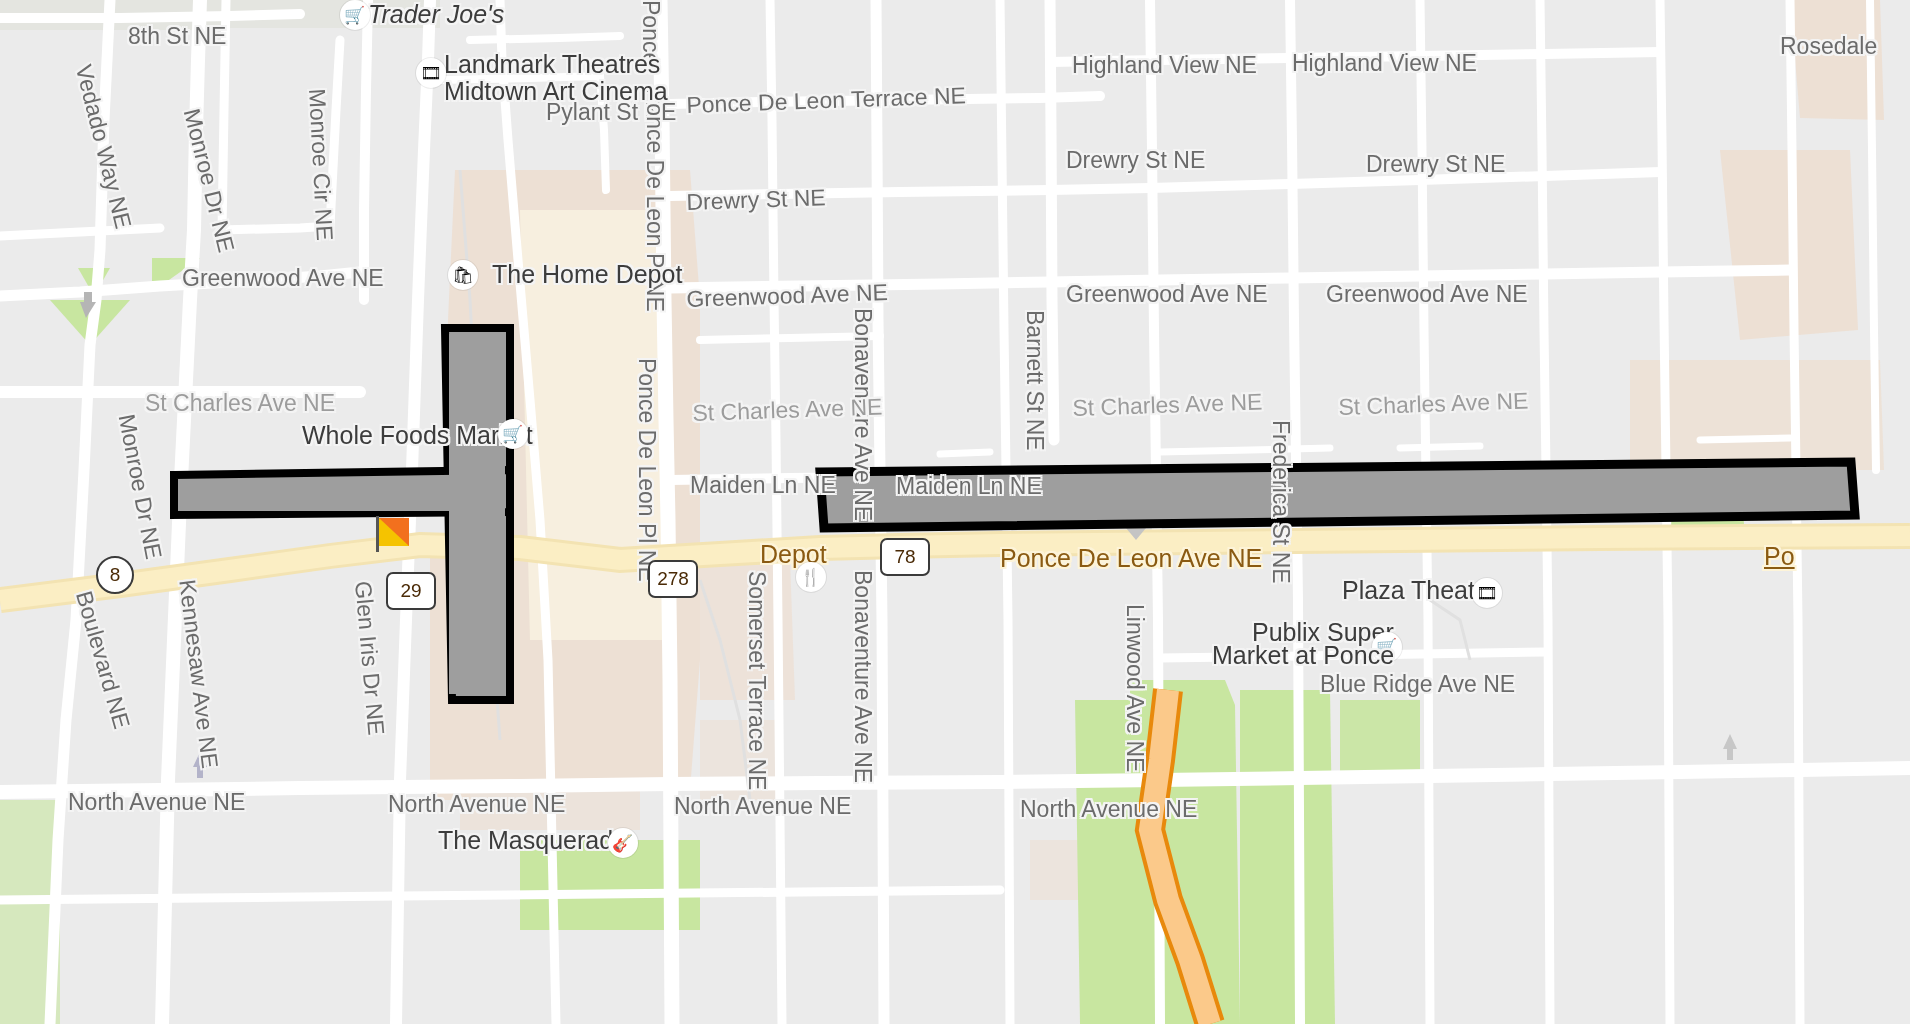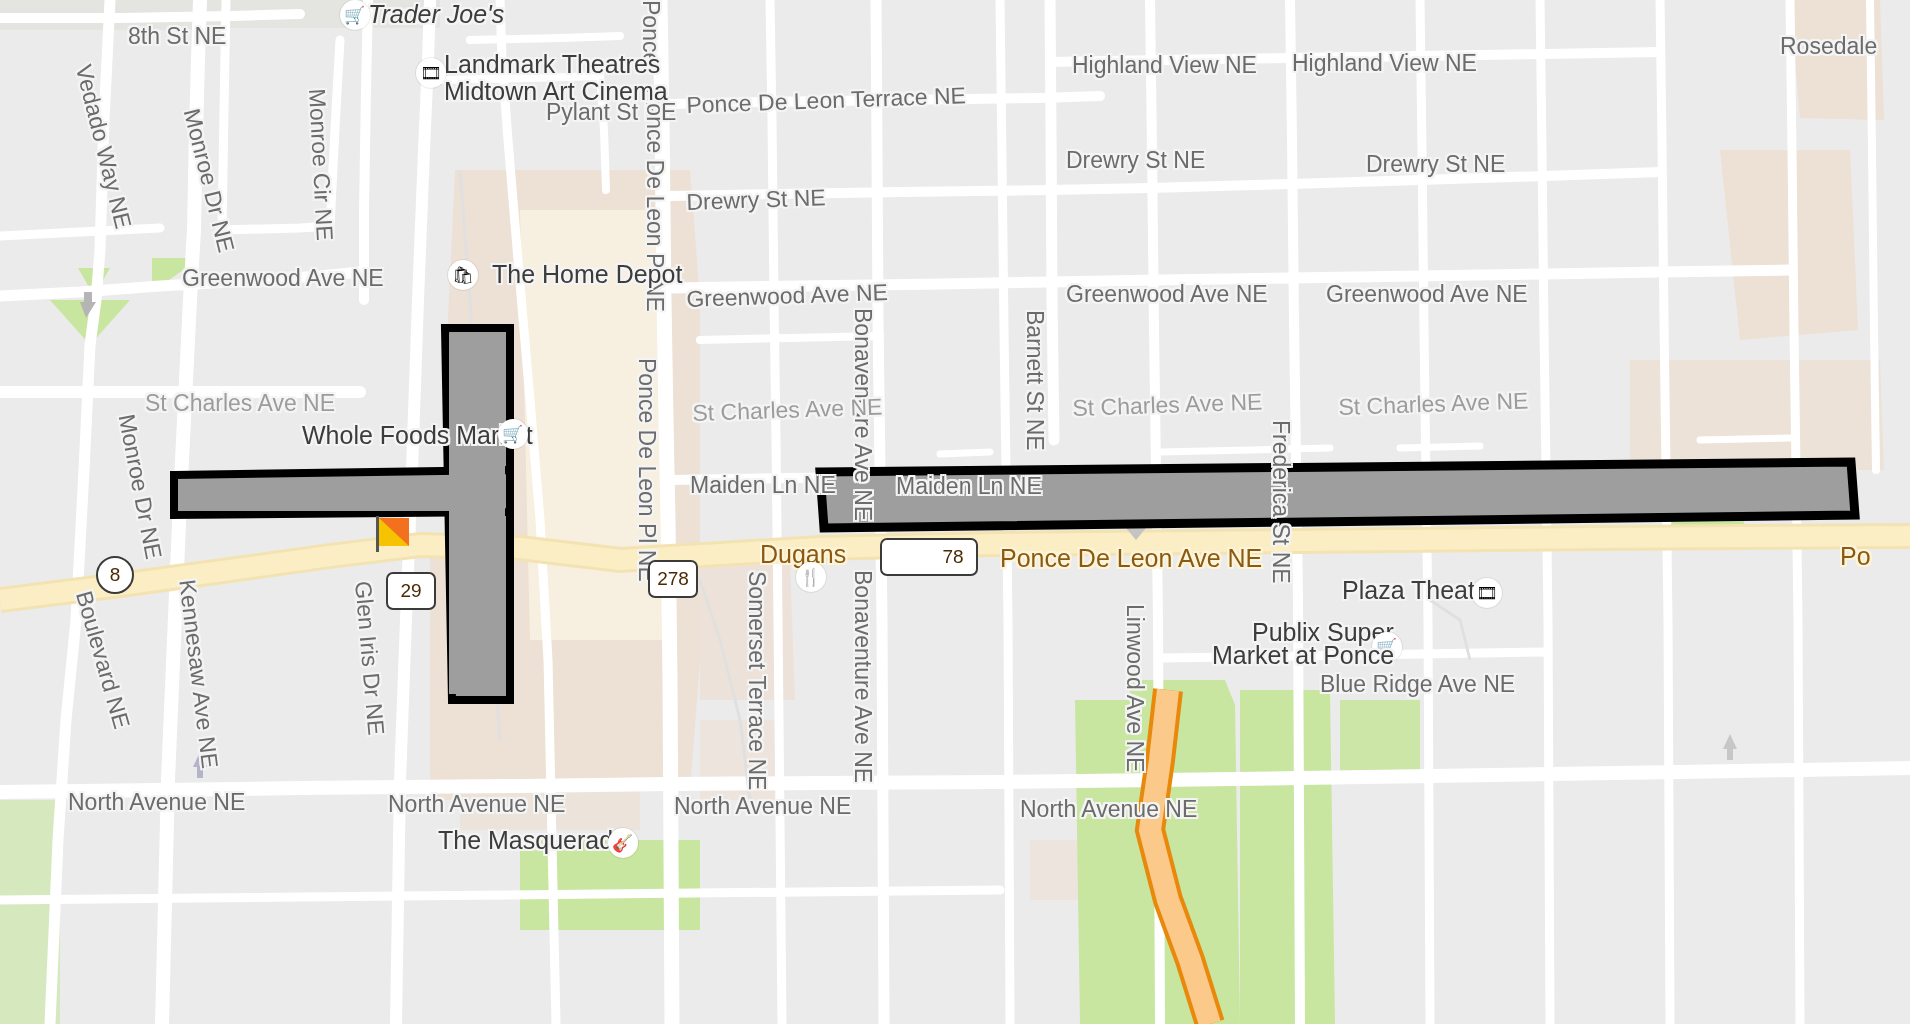--- a/index.html
+++ b/index.html
@@ -196,22 +196,22 @@
       <div class="lbl " style="left: 1294px; top: 420px; transform: rotate(90deg);">Frederica St NE</div>
       <div class="lbl dim" style="left: 692px; top: 400px; transform: rotate(-2deg);">St Charles Ave NE</div>
       <div class="lbl dim" style="left: 1072px; top: 395px; transform: rotate(-2deg);">St Charles Ave NE</div>
       <div class="lbl dim" style="left: 1338px; top: 394px; transform: rotate(-2deg);">St Charles Ave NE</div>
       <div class="lbl " style="left: 690px; top: 472px;">Maiden Ln NE</div>
       <div class="lbl " style="left: 896px; top: 473px;">Maiden Ln NE</div>
       <div class="lbl " style="left: 770px; top: 571px; transform: rotate(90deg);">Somerset Terrace NE</div>
       <div class="lbl " style="left: 1148px; top: 604px; transform: rotate(90deg);">Linwood Ave NE</div>
       <div class="lbl " style="left: 1320px; top: 671px;">Blue Ridge Ave NE</div>
       <div class="lbl hwy" style="left: 968px; top: 544px; margin-left: 32px;">Ponce De Leon Ave NE</div>
-      <div class="lbl hwy" style="left: 1840px; top: 542px;">Po</div>
-      <div class="lbl hwy" style="left: 760px; top: 540px;">Dugans</div>
+      <div class="lbl hwy" style="left: 1764px; top: 542px; text-decoration: underline;">Po</div>
+      <div class="lbl hwy" style="left: 760px; top: 540px;">Depot</div>
     </div>
   <div id="poi-labels">
       <div class="lbl poi" style="left: 368px; top: 0px; font-style: italic;">Trader Joe's</div>
       <div class="poi-icon" style="left: 340px; top: 0px;">🛒</div>
       <div class="lbl poi" style="left: 444px; top: 50px;">Landmark Theatres</div>
       <div class="poi-icon" style="left: 416px; top: 58px;">🎞</div>
       <div class="lbl poi" style="left: 444px; top: 77px;">Midtown Art Cinema</div>
       <div class="lbl poi" style="left: 492px; top: 260px;">The Home Depot</div>
       <div class="poi-icon" style="left: 448px; top: 260px;">🛍</div>
       <div class="lbl poi" style="left: 302px; top: 421px;">Whole Foods Market</div>
@@ -222,21 +222,21 @@
       <div class="poi-icon" style="left: 1372px; top: 632px;">🛒</div>
       <div class="lbl poi" style="left: 1212px; top: 641px;">Market at Ponce</div>
       <div class="poi-icon" style="left: 796px; top: 562px;">🍴</div>
       <div class="lbl poi" style="left: 438px; top: 826px;">The Masquerade</div>
       <div class="poi-icon" style="left: 608px; top: 828px;">🎸</div>
     </div>
   <div id="shields">
       <div class="shield circle" style="left: 96px; top: 556px;">8</div>
       <div class="shield" style="left: 386px; top: 572px;">29</div>
       <div class="shield" style="left: 648px; top: 560px;">278</div>
-      <div class="shield" style="left: 880px; top: 538px; padding-left: 48px;">78</div>
+      <div class="shield" style="left: 880px; top: 538px;">78</div>
     </div>
 
   <svg class="flag" style="left:376px;top:516px;" viewBox="0 0 34 36" xmlns="http://www.w3.org/2000/svg">
     <rect x="0" y="0" width="3" height="36" fill="#555"></rect>
     <path d="M3,2 L33,2 L33,30 L3,30 Z" fill="#f5c300"></path>
     <path d="M3,2 L33,2 L33,30 Z" fill="#f2701e"></path>
   </svg>
 
 </div>
 

